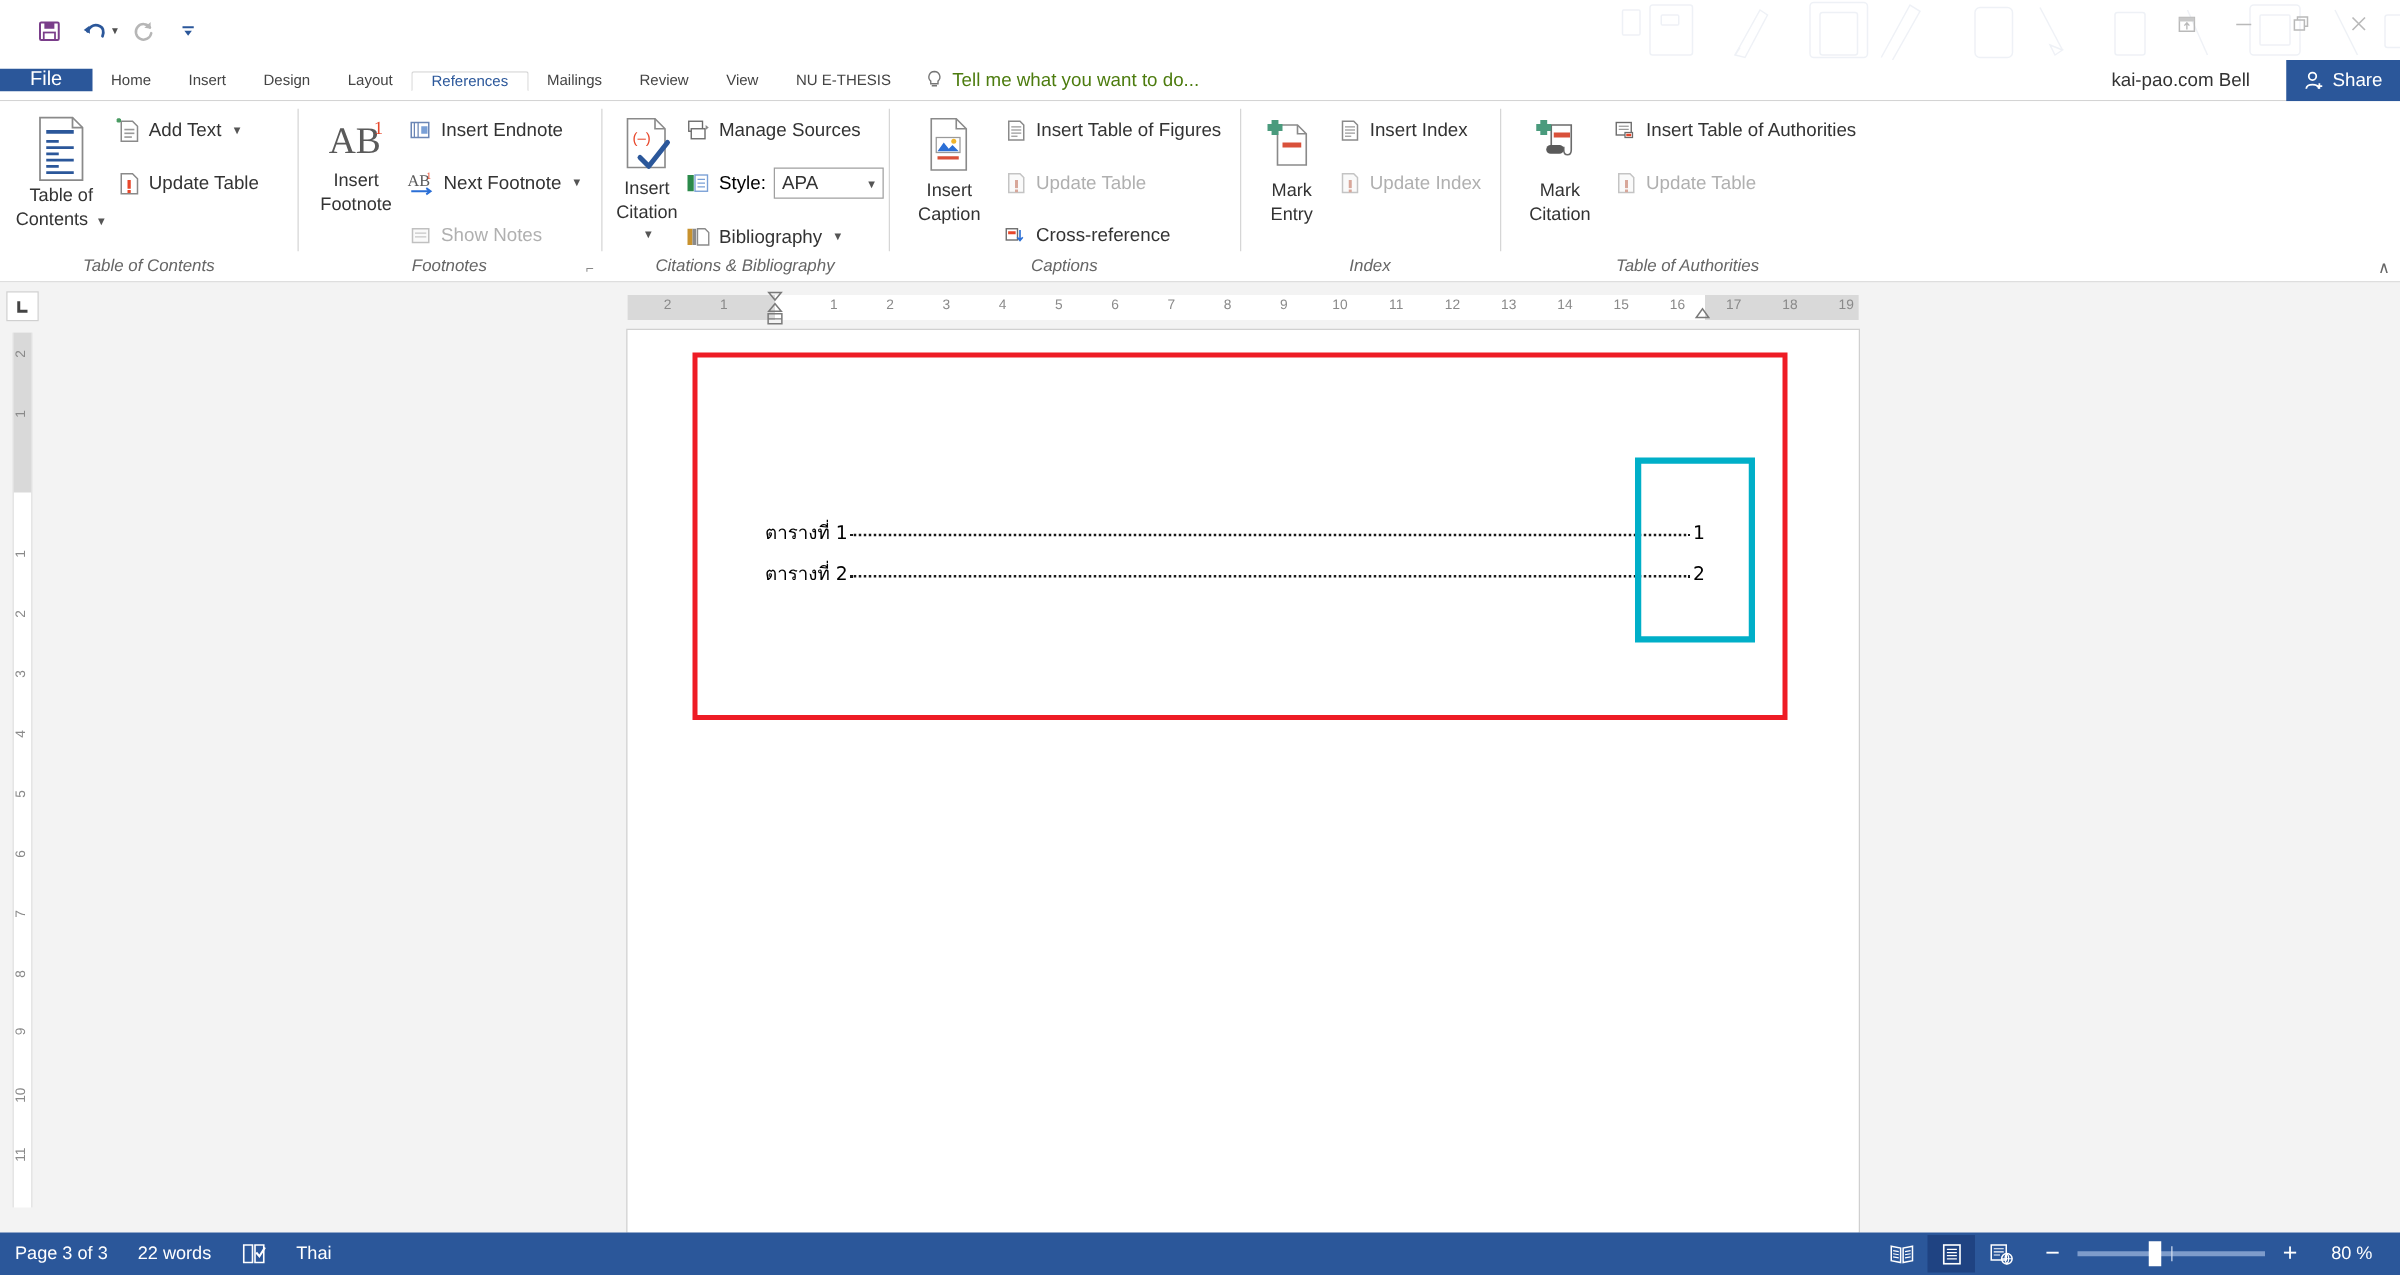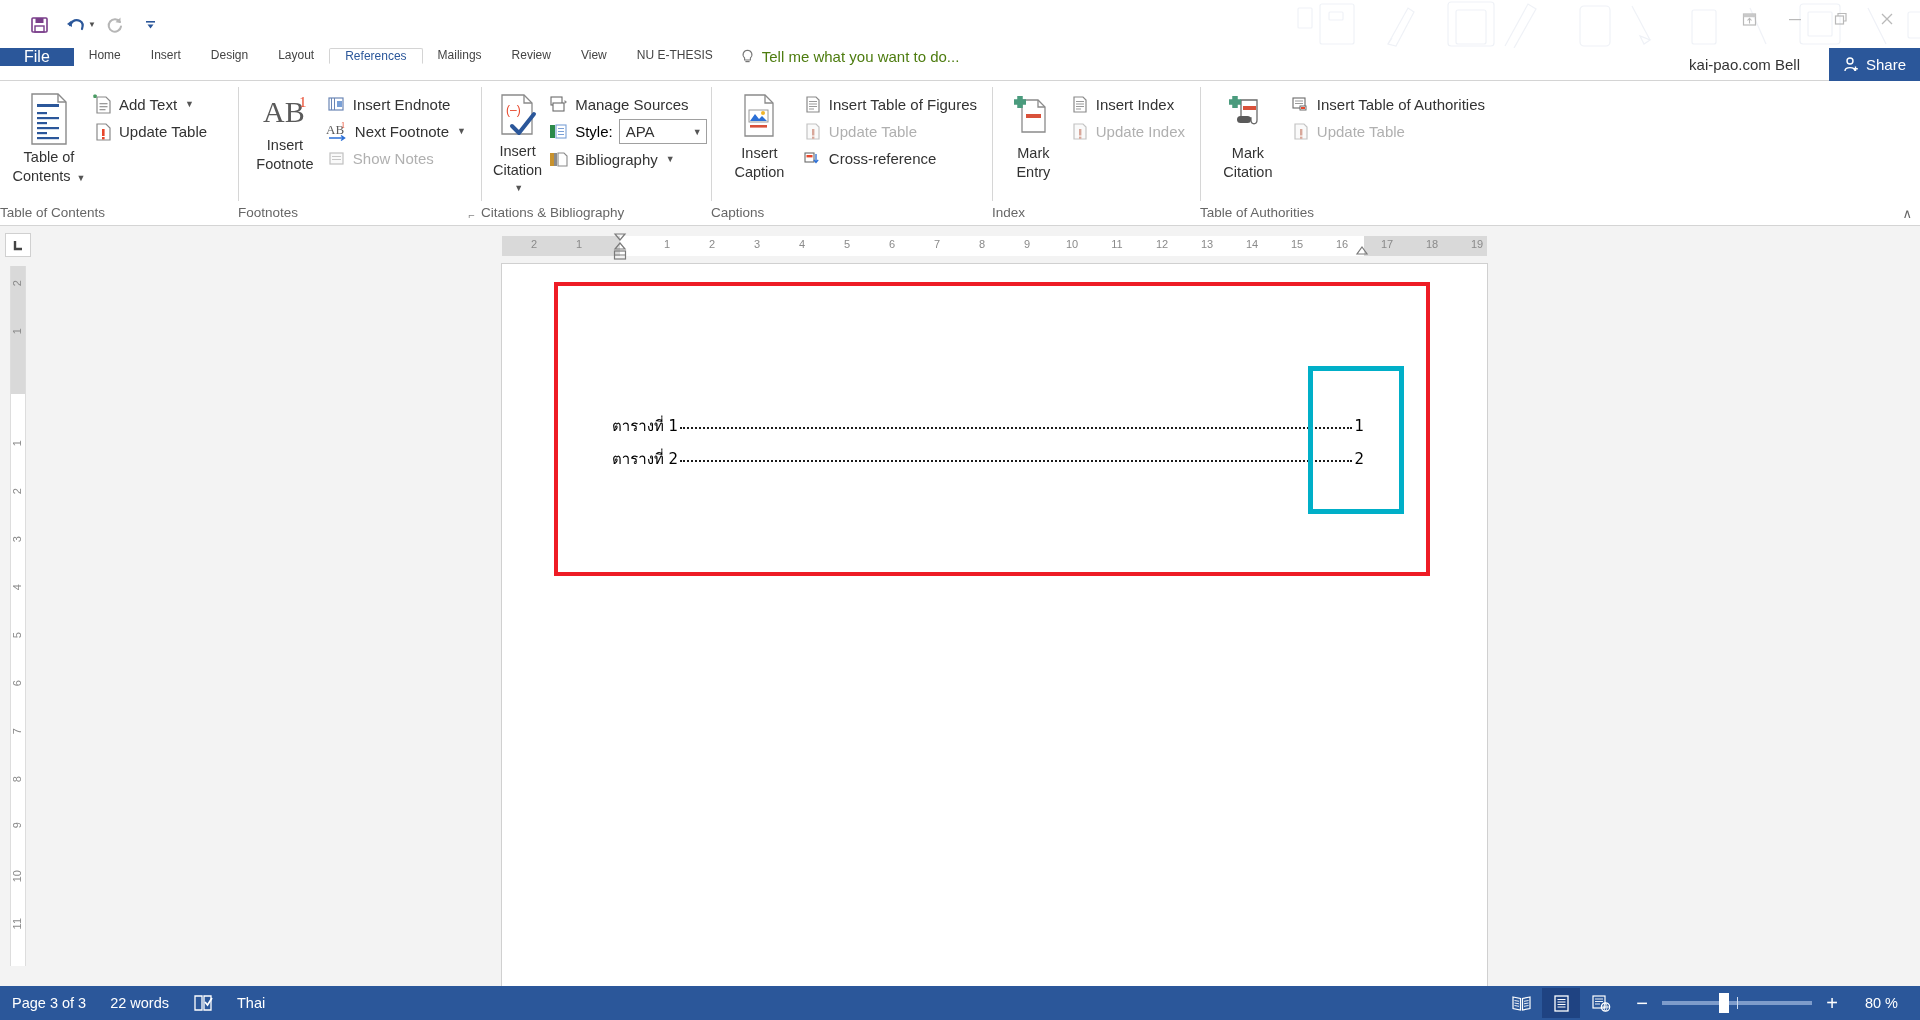--- a/index.html
+++ b/index.html
@@ -30,21 +30,21 @@
     font-size:18px; color:#b3b3b3; letter-spacing:.1px; z-index:1;
   }
   .wincontrols{
     position:absolute; right:10px; top:2px; display:flex; z-index:3;
   }
   .wc{ width:46px; height:34px; display:flex; align-items:center; justify-content:center;
        cursor:pointer; }
 
   
   .tabsrow{
-    height:33px; background:#fff; display:flex; align-items:flex-start;
+    height:33px; background:#fff; display:flex; align-items:center;
     position:relative; border-bottom:1px solid #d4d4d4;
   }
   .tab-file{
     background:#2b579a; color:#fff; font-size:16px;
     padding:0 24px; display:flex; align-items:center; cursor:pointer;
   }
   .tab{
     font-size:12px; color:#444; padding:0 15px; display:flex; align-items:center;
     cursor:pointer; white-space:nowrap;
   }
@@ -71,31 +71,31 @@
   .ribbon{
     height:145px; background:#fff; display:flex; position:relative;
     border-bottom:1px solid #d4d4d4;
   }
   .rgroup{ display:flex; flex-direction:column; position:relative; padding:4px 0 0 0;}
   .rgroup + .rgroup::before{
     content:""; position:absolute; left:0; top:6px; bottom:24px; width:1px; background:#d6d6d6;
   }
   .rgroup-body{ display:flex; align-items:flex-start; padding:4px 8px 0 10px; flex:1;}
   .rgroup-label{
-    font-size:13.5px; color:#666; padding-bottom:5px; position:relative;
+    text-align:center; font-size:13.5px; color:#666; padding-bottom:5px; position:relative;font-style:italic;
   }
   .dlg-launcher{
     position:absolute; right:6px; bottom:4px; font-size:11px; color:#888; cursor:pointer;
   }
   .bigbtn{
     display:flex; flex-direction:column; align-items:center; justify-content:flex-start;
     width:78px; padding:3px 2px; cursor:pointer; text-align:center;
   }
   .bigbtn .lbl{ font-size:14.5px; color:#333; line-height:16px; margin-top:3px;}
-  .smallcol{ display:flex; flex-direction:column; gap:1px; padding-top:2px;}
+  .smallcol{ display:flex; flex-direction:column; gap:16px; padding-top:2px;}
   .smallbtn{
     display:flex; align-items:center; gap:6px; padding:2px 7px 2px 4px;
     font-size:15px; color:#333; cursor:pointer; white-space:nowrap; height:26px;
   }
   .smallbtn.disabled{ color:#b0b0b0; cursor:default;}
   .caret{ font-size:9px; color:#555; margin-left:2px;}
   .style-row{ display:flex; align-items:center; gap:6px; padding:1px 6px 1px 4px; font-size:15px;}
   .style-select{
     width:88px; height:25px; border:1px solid #a0a0a0; background:#fff;
     display:flex; align-items:center; justify-content:space-between;

